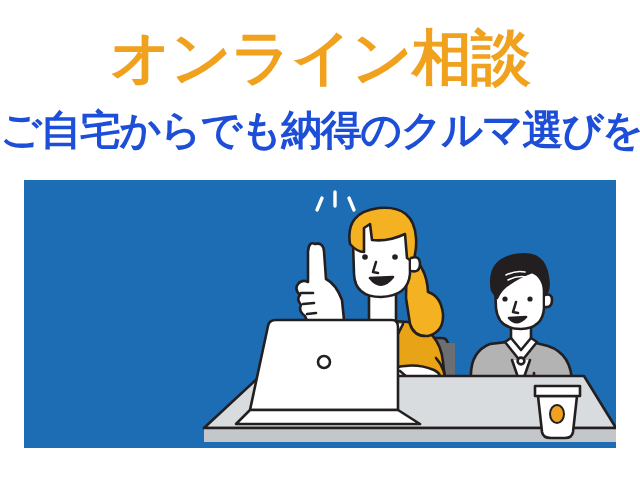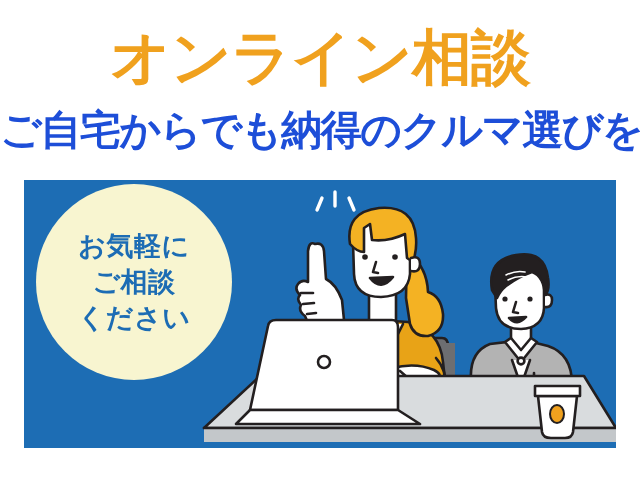--- a/index.html
+++ b/index.html
@@ -206,22 +206,15 @@
         <path d="M226 230 L374 230 L396 244 L212 244 Z" fill="#FFFFFF"></path>
         <circle cx="300" cy="182" r="6" fill="#FFFFFF" stroke="#231F20" stroke-width="2.6"></circle>
 
         <path d="M514 216 L518 252 Q519 258 527 258 L541 258 Q548 258 549 252 L553 216 Z" fill="#FFFFFF"></path>
         <path d="M511 206 L556 206 L556 216 L511 216 Z" fill="#FFFFFF"></path>
         <ellipse cx="533" cy="234" rx="7" ry="9" fill="#F0A11E" stroke="#231F20" stroke-width="2"></ellipse>
 
       </g>
     </svg>
 
-    <div id="callout-circle">
-      <div id="callout-text">
-        <span class="line">お気軽に</span>
-        <span class="line">ご相談</span>
-        <span class="line">ください</span>
-      </div>
-    </div>
 
   </div>
 </div>
 
 </body></html>

